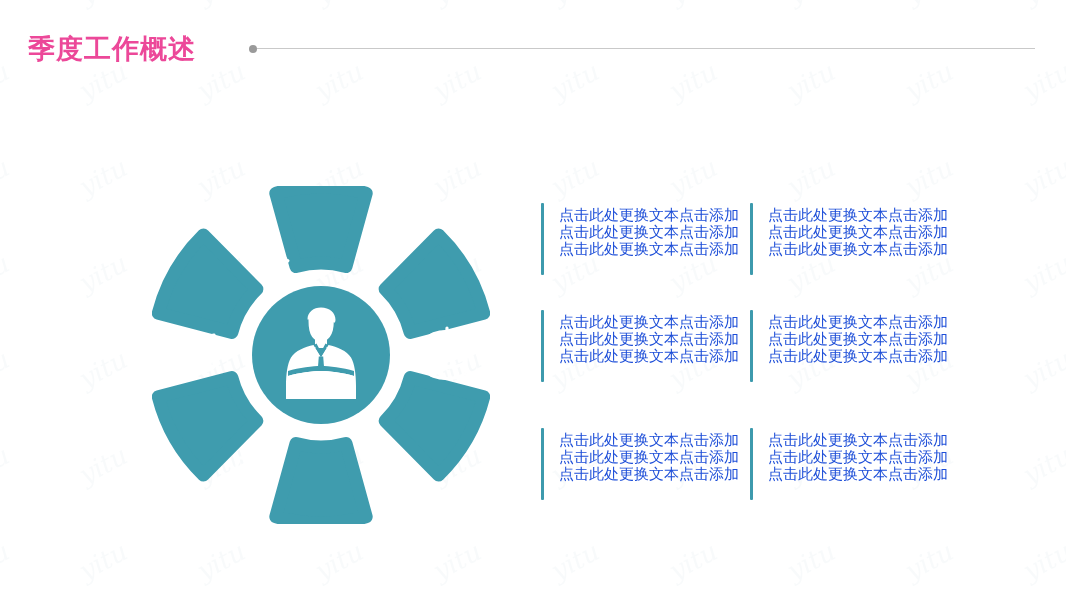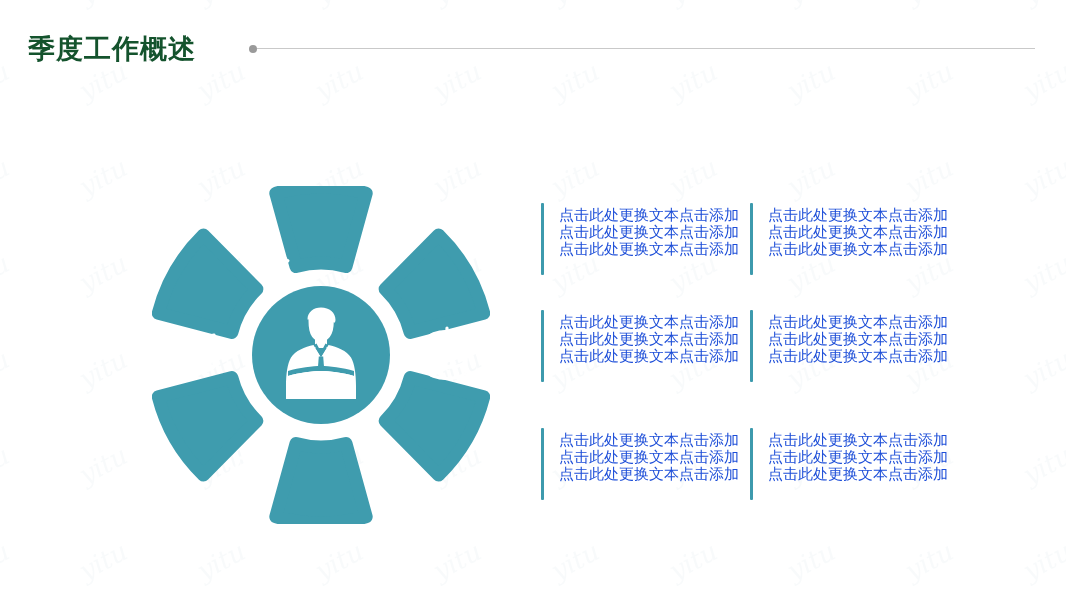--- a/index.html
+++ b/index.html
@@ -40,21 +40,21 @@
     width: 1066px;
     height: 92px;
     z-index: 3;
   }
   #page-title {
     position: absolute;
     left: 28px;
     top: 33px;
     font-size: 27px;
     font-weight: bold;
-    color: #14532d;
+    color: #ec4899;
     letter-spacing: 1px;
     line-height: 32px;
     white-space: nowrap;
   }
   #header-dot {
     position: absolute;
     left: 249px;
     top: 45px;
     width: 8px;
     height: 8px;

